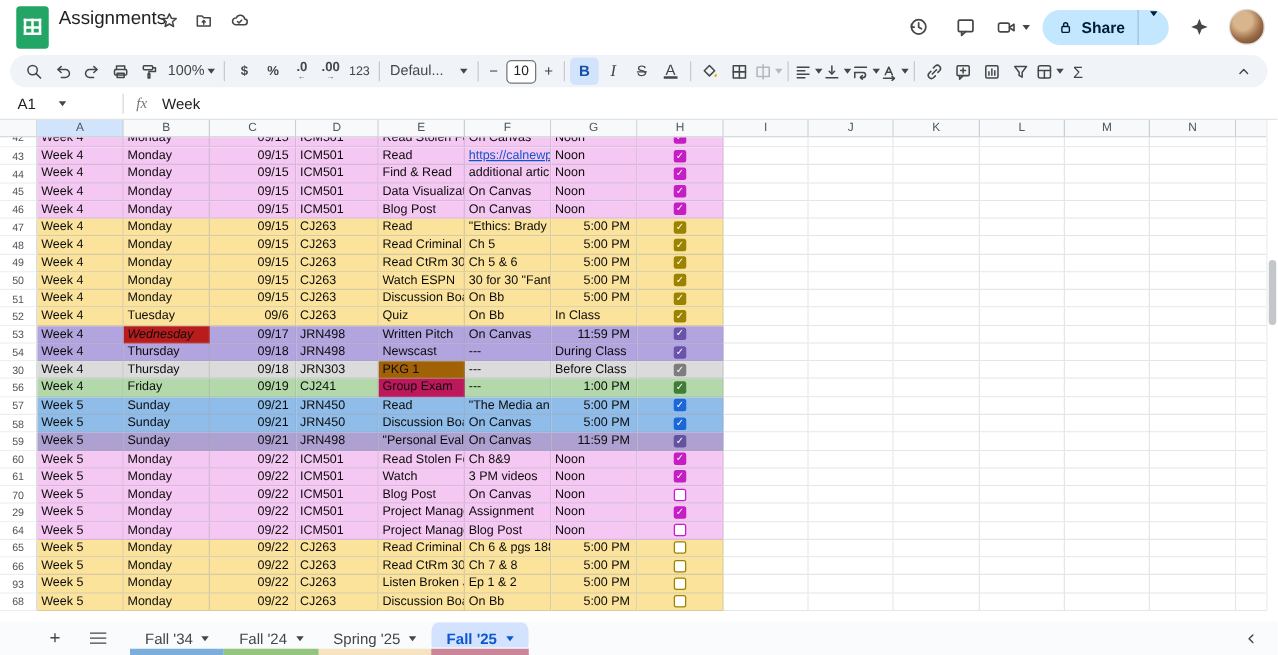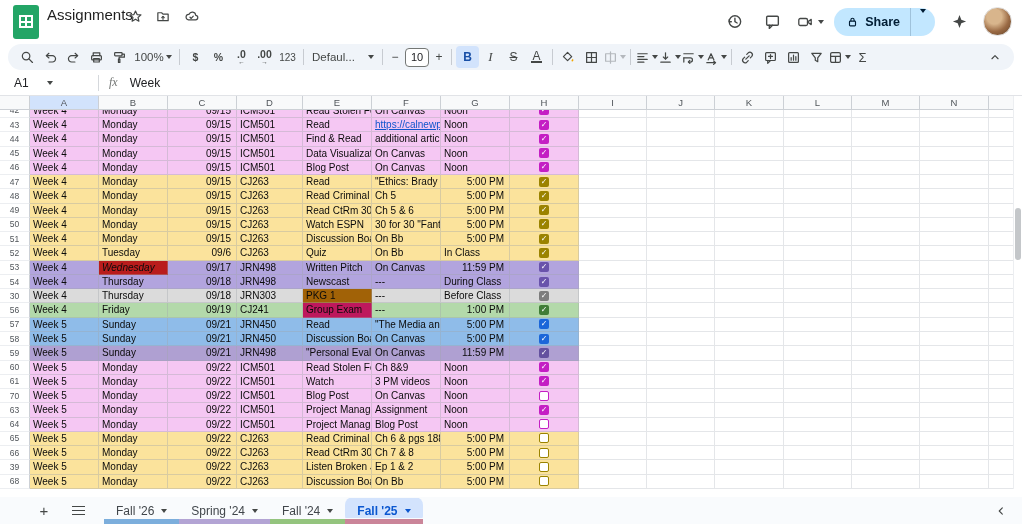--- a/index.html
+++ b/index.html
@@ -789,21 +789,21 @@
         </div>
         <div class="cell plain" style="width: 68px;"></div>
         <div class="cell plain" style="width: 68px;"></div>
         <div class="cell plain" style="width: 69px;"></div>
         <div class="cell plain" style="width: 68px;"></div>
         <div class="cell plain" style="width: 68px;"></div>
         <div class="cell plain" style="width: 69px;"></div>
         <div class="cell plain" style="width: 25px;"></div>
       </div>
       <div class="g-row">
-        <div class="rnum">63</div>
+        <div class="rnum">29</div>
         <div class="cell" style="width: 69px; background: rgb(245, 199, 243);">Week 5</div>
         <div class="cell" style="width: 69px; background: rgb(245, 199, 243);">Monday</div>
         <div class="cell r" style="width: 69px; background: rgb(245, 199, 243);">09/22</div>
         <div class="cell" style="width: 66px; background: rgb(245, 199, 243);">ICM501</div>
         <div class="cell" style="width: 69px; background: rgb(245, 199, 243);">Project Manager</div>
         <div class="cell" style="width: 69px; background: rgb(245, 199, 243);">Assignment</div>
         <div class="cell" style="width: 69px; background: rgb(245, 199, 243);">Noon</div>
         <div class="cell cbx" style="width: 69px; background: rgb(245, 199, 243);">
           <span class="cb on" style="background: rgb(196, 30, 196);"></span>
         </div>
@@ -869,21 +869,21 @@
         </div>
         <div class="cell plain" style="width: 68px;"></div>
         <div class="cell plain" style="width: 68px;"></div>
         <div class="cell plain" style="width: 69px;"></div>
         <div class="cell plain" style="width: 68px;"></div>
         <div class="cell plain" style="width: 68px;"></div>
         <div class="cell plain" style="width: 69px;"></div>
         <div class="cell plain" style="width: 25px;"></div>
       </div>
       <div class="g-row">
-        <div class="rnum">39</div>
+        <div class="rnum">93</div>
         <div class="cell" style="width: 69px; background: rgb(251, 227, 156);">Week 5</div>
         <div class="cell" style="width: 69px; background: rgb(251, 227, 156);">Monday</div>
         <div class="cell r" style="width: 69px; background: rgb(251, 227, 156);">09/22</div>
         <div class="cell" style="width: 66px; background: rgb(251, 227, 156);">CJ263</div>
         <div class="cell" style="width: 69px; background: rgb(251, 227, 156);">Listen Broken Ju</div>
         <div class="cell" style="width: 69px; background: rgb(251, 227, 156);">Ep 1 &amp; 2</div>
         <div class="cell r" style="width: 69px; background: rgb(251, 227, 156);">5:00 PM</div>
         <div class="cell cbx" style="width: 69px; background: rgb(251, 227, 156);">
           <span class="cb off" style="border: 1.5px solid rgb(155, 131, 0); background: rgb(255, 255, 255);"></span>
         </div>
@@ -929,34 +929,34 @@
 
 <div class="tabbar">
   <span class="addsheet">+</span>
   <span class="allsheets">
       <i></i>
       <i></i>
       <i></i>
     </span>
   <div class="tabs" id="tabsbox">
       <div class="tab">
-        <span>Fall '26</span>
+        <span>Fall '34</span>
         <span class="caret"></span>
         <span class="strip" style="background: rgb(124, 174, 220);"></span>
-      </div>
-      <div class="tab">
-        <span>Spring '24</span>
-        <span class="caret"></span>
-        <span class="strip" style="background: rgb(179, 164, 212);"></span>
       </div>
       <div class="tab">
         <span>Fall '24</span>
         <span class="caret"></span>
         <span class="strip" style="background: rgb(148, 196, 126);"></span>
       </div>
+      <div class="tab">
+        <span>Spring '25</span>
+        <span class="caret"></span>
+        <span class="strip" style="background: rgb(246, 228, 193);"></span>
+      </div>
       <div class="tab active">
         <span>Fall '25</span>
         <span class="caret"></span>
         <span class="strip" style="background: rgb(202, 133, 153);"></span>
       </div>
     </div>
   <span class="tab-collapse">
       <svg width="14" height="14" viewBox="0 0 16 16">
         <path class="ic" d="M9.5 4.5 L6 8 L9.5 11.5"></path>
       </svg>

